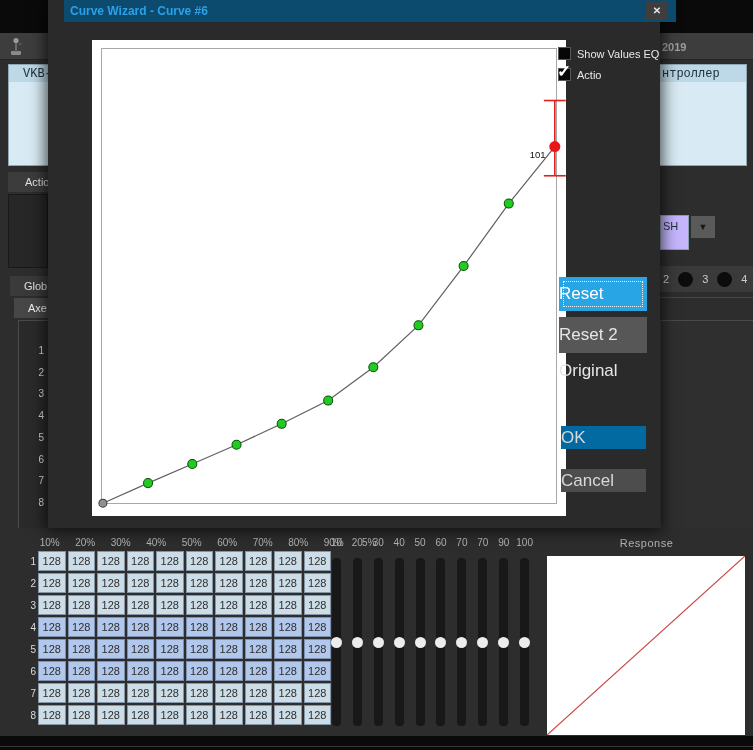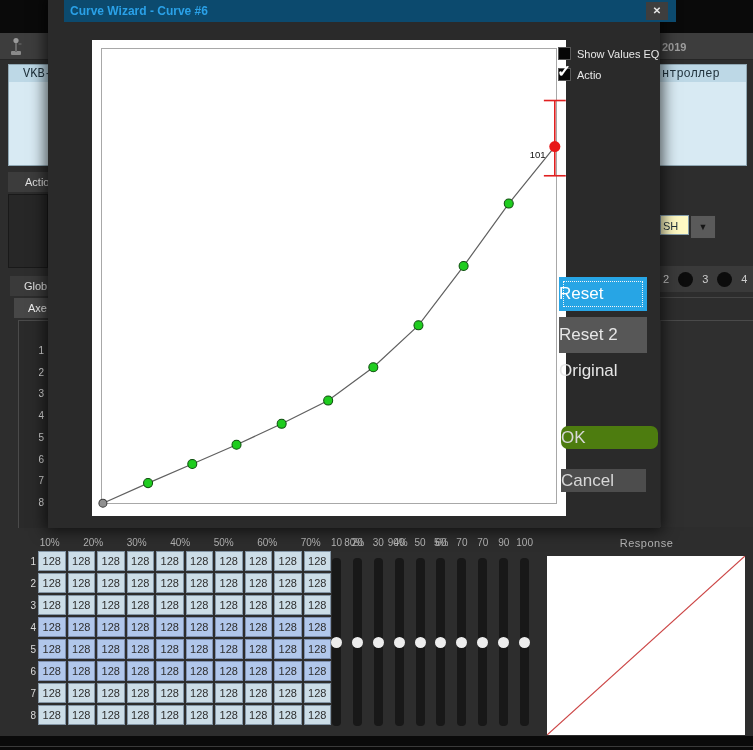--- a/index.html
+++ b/index.html
@@ -23,21 +23,21 @@
   .mono { font-family:"Liberation Mono", monospace; color:#20323c; font-size:12px; }
   .dev-left  { position:absolute; left:14px; top:2px; }
   .dev-right { position:absolute; left:653px; top:2px; }
   .action-bar   { left:8px; top:172px; width:40px; height:20px; background:#3c3c3c; color:#e0e0e0; font-size:11px; line-height:20px; padding-left:17px; overflow:hidden; white-space:nowrap; }
   .action-panel { left:8px; top:194px; width:40px; height:74px; background:#272727; border:1px solid #191919; }
   .global-bar { left:10px; top:276px; width:38px; height:20px; background:#3a3a3a; color:#e0e0e0; font-size:11px; line-height:20px; padding-left:14px; overflow:hidden; white-space:nowrap; }
   .axes-bar   { left:14px; top:298px; width:34px; height:20px; background:#474747; color:#f0f0f0; font-size:11px; line-height:20px; padding-left:14px; overflow:hidden; white-space:nowrap; }
   .axes-panel { left:18px; top:320px; width:30px; height:208px; background:#2a2a2a; border-left:1px solid #4a4a4a; border-top:1px solid #4a4a4a; }
   .axis-nums  { left:30px; top:345px; width:14px; height:163px; display:flex; flex-direction:column; justify-content:space-between; align-items:flex-end; }
   .axis-nums span { color:#dcdcdc; font-size:10px; line-height:11px; }
-  .combo-field { left:660px; top:215px; width:29px; height:20px; background:#fef9c3; border:1px solid #88a0ad; color:#1e2e38; font-size:11px; line-height:21px; padding-left:2px; }
+  .combo-field { left:660px; top:215px; width:29px; height:35px; background:#c4b5fd; border:1px solid #88a0ad; color:#1e2e38; font-size:11px; line-height:21px; padding-left:2px; }
   .combo-btn { left:690px; top:215px; width:26px; height:24px; background:#5a5a5a; border:1px solid #2e2e2e; color:#161616; font-size:9px; text-align:center; line-height:22px; }
   .ind-strip { left:660px; top:266px; width:93px; height:26px; background:#3a3a3a; display:flex; align-items:center; gap:9px; padding-left:3px; }
   .ind-strip span { color:#cccccc; font-size:11px; }
   .ind-dot { width:15px; height:15px; border-radius:50%; background:#0c0c0c; flex:none; }
   .r-line1 { left:660px; top:297px; width:93px; height:1px; background:#454545; }
   .r-panel { left:660px; top:320px; width:93px; height:207px; background:#2f2f2f; border-top:1px solid #4a4a4a; border-left:1px solid #3e3e3e; }
 
   
   .dialog {
     left:48px; top:0; width:612px; height:528px; background:#2a2a2a;
@@ -48,25 +48,25 @@
   .dlg-close { position:absolute; left:582px; top:2px; width:22px; height:18px; background:#3e3e3e; color:#e8e8e8; font-size:10px; font-weight:bold; text-align:center; line-height:18px; cursor:default; }
   .chart-panel { position:absolute; left:16px; top:40px; width:474px; height:476px; background:#ffffff;margin-left:28px; }
   .inner-plot { position:absolute; left:9px; top:8px; width:456px; height:456px; border:1px solid #a8a8a8; }
   .inner-plot svg { position:absolute; left:0; top:0; overflow:visible; }
   .cb-box { position:absolute; width:13px; height:13px; background:#070707; border:1px solid #585858; }
   .cb-label { position:absolute; color:#e8e8e8; font-size:11px; }
   .cb-check { position:absolute; left:509px; top:61px; color:#ffffff; font-size:17px; font-weight:bold; }
   .btn { position:absolute; color:#e6e6e6; font-size:17px; cursor:default; }
   .btn-reset-curve { left:511px; top:277px; width:88px; height:34px; background:#27a5e5; color:#ffffff; line-height:34px; outline:1px dotted #f4f4f4; outline-offset:-5px; }
   .btn-reset-orig  { left:511px; top:317px; width:88px; height:36px; background:#575757; line-height:36px; }
-  .btn-ok     { left:513px; top:426px; width:97px; height:23px; background:#4d7c0f; color:#d8d8d8; line-height:23px;border-radius:7px; }
+  .btn-ok     { left:513px; top:426px; width:85px; height:23px; background:#0369a1; color:#d8d8d8; line-height:23px; }
   .btn-cancel { left:513px; top:469px; width:85px; height:23px; background:#4d4d4d; color:#d8d8d8; line-height:23px; }
 
   
-  .tbl-headers { left:36px; top:537px; width:297px; display:grid; grid-template-columns:repeat(10, 27.5px); column-gap:16px; }
+  .tbl-headers { left:36px; top:537px; width:297px; display:grid; grid-template-columns:repeat(10, 27.5px); column-gap:8px; }
   .tbl-headers span { text-align:center; color:#b4b4b4; font-size:10px; }
   .curve-table { left:26px; top:551px; display:grid; grid-template-columns:10px repeat(10, 27.5px); column-gap:2px; row-gap:2px; align-items:center; }
   .row-num { color:#dcdcdc; font-size:10px; text-align:right; }
   .cell {
     width:27.5px; height:20px; background:#ccdde7; border:1px solid #8496a6;
     color:#2e2e2e; font-size:11px; text-align:center; line-height:18px;
   }
   .cell.hl { background:#b1c7eb; border-color:#7e90b0; }
   .sld-labels { left:326px; top:537px; width:209px; display:flex; }
   .sld-labels span { flex:1; text-align:center; color:#b4b4b4; font-size:10px; }

